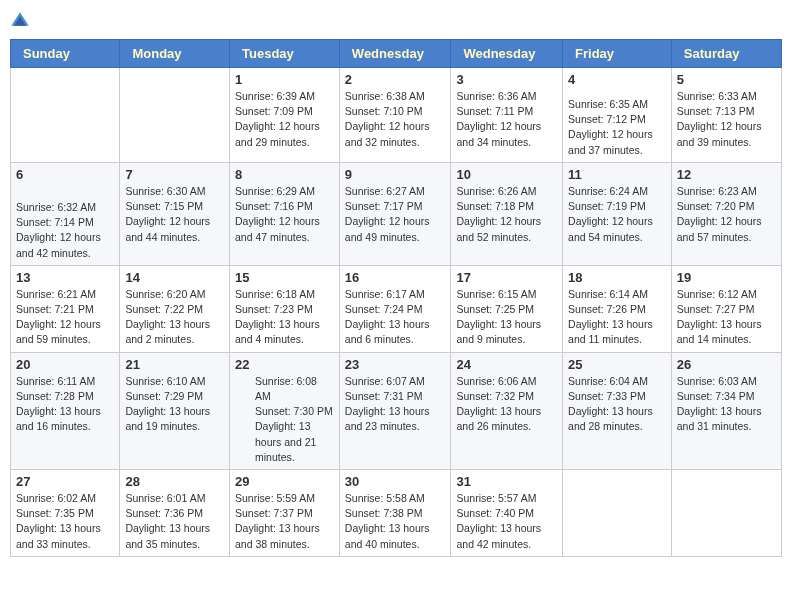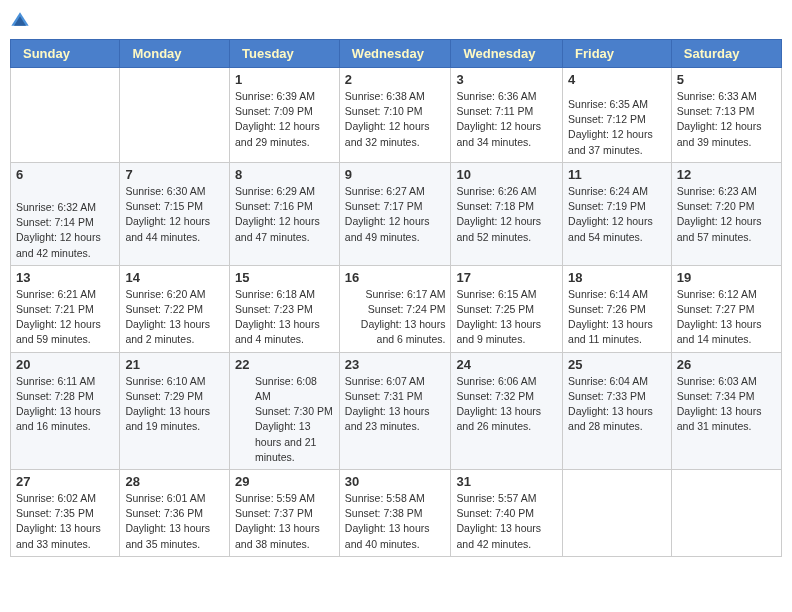--- a/index.html
+++ b/index.html
@@ -214,21 +214,21 @@
 Daylight: 13 hours and 2 minutes.</div>
         </td>
         <td>
           <span class="day-number">15</span>
           <div class="day-info" style="white-space: pre-line;">Sunrise: 6:18 AM
 Sunset: 7:23 PM
 Daylight: 13 hours and 4 minutes.</div>
         </td>
         <td>
           <span class="day-number">16</span>
-          <div class="day-info" style="white-space: pre-line; text-align: right;">Sunrise: 6:17 AM
+          <div class="day-info" style="white-space: pre-line;">Sunrise: 6:17 AM
 Sunset: 7:24 PM
 Daylight: 13 hours and 6 minutes.</div>
         </td>
         <td>
           <span class="day-number">17</span>
           <div class="day-info" style="white-space: pre-line;">Sunrise: 6:15 AM
 Sunset: 7:25 PM
 Daylight: 13 hours and 9 minutes.</div>
         </td>
         <td>

